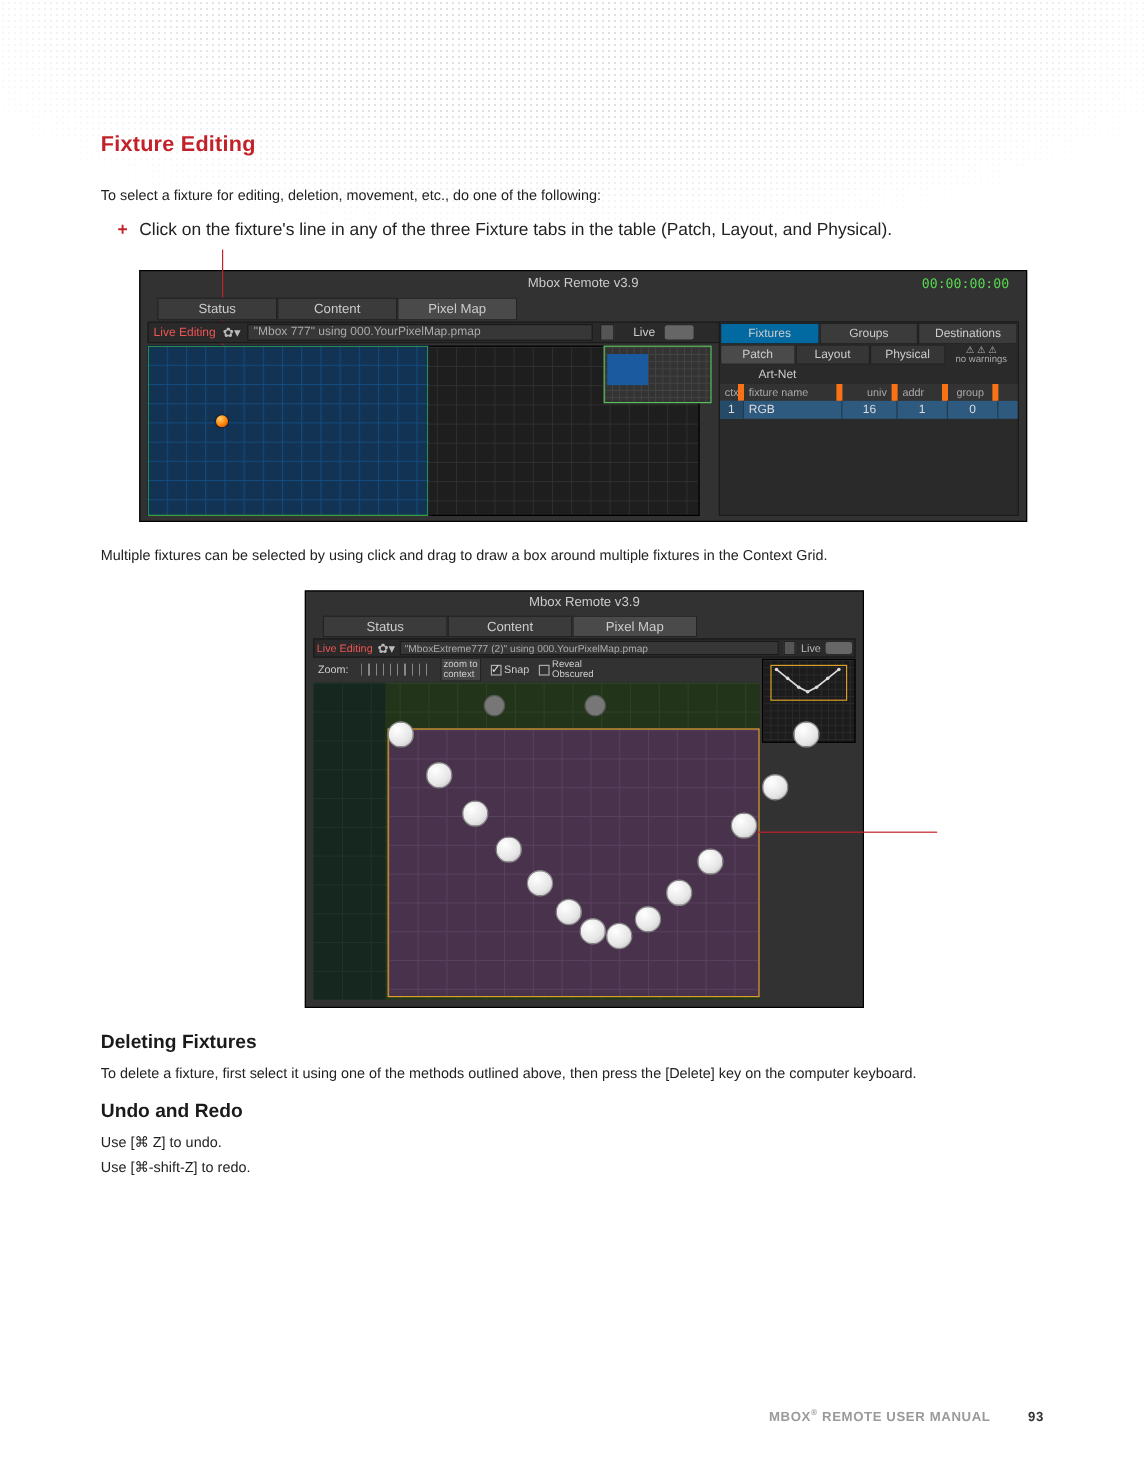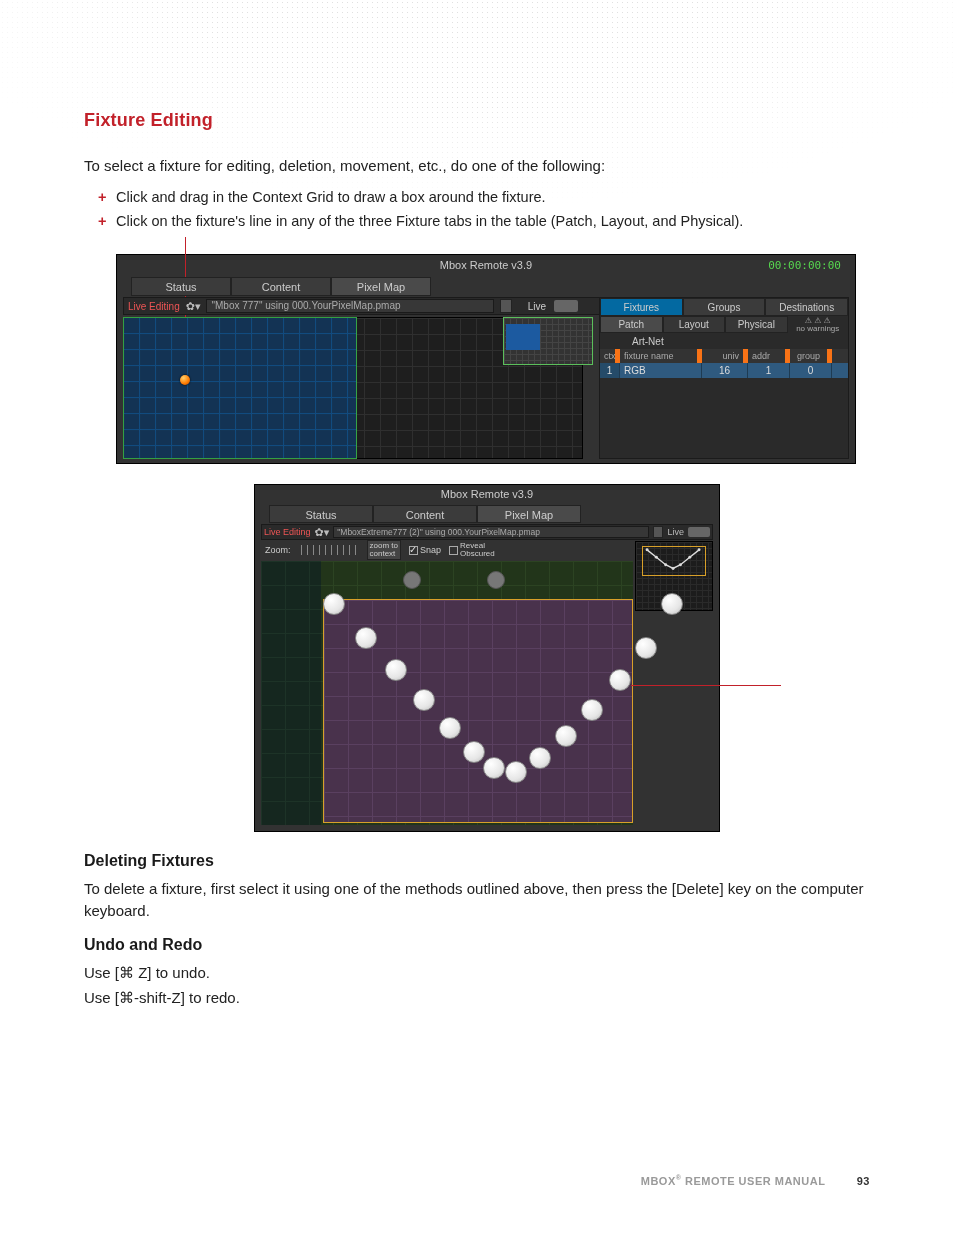--- a/index.html
+++ b/index.html
@@ -12,21 +12,21 @@
     background-size: 5px 5px;
     -webkit-mask-image: radial-gradient(ellipse 700px 260px at 50% 0%, #000 40%, transparent 80%);
             mask-image: radial-gradient(ellipse 700px 260px at 50% 0%, #000 40%, transparent 80%);
     opacity:.45; pointer-events:none;
   }
 
   .page { position:relative; padding: 110px 64px 0 84px; }
 
   h2.red { color:#c2212a; font-weight:700; font-size:18px; margin-bottom:24px; letter-spacing:.2px; }
   h3.sub { color:#1a1a1a; font-weight:700; font-size:16px; margin:14px 0 8px; }
-  p { font-size:15px; line-height:1.45; margin:4px 0; }
+  p { font-size:12px; line-height:1.45; margin:4px 0; }
   ul.plus { list-style:none; margin:8px 0 18px 14px; }
   ul.plus li { font-size:14.5px; line-height:1.7; padding-left:18px; position:relative; }
   ul.plus li::before { content:"+"; position:absolute; left:0; color:#c2212a; font-weight:700; }
 
   
   .shot { margin: 20px auto; background:#323232; border:1px solid #000; position:relative; }
   #shot1 { width:740px; height:210px; margin-left:32px; }
 
   .s1-title { position:absolute; top:4px; left:0; right:0; text-align:center; font-size:11px; color:#ccc; }
   .s1-time  { position:absolute; top:4px; right:14px; font-size:11px; color:#57d84f; font-family:monospace; }
@@ -134,21 +134,20 @@
 </head>
 <body>
 <div class="dotbg"></div>
 
 <div class="page">
 
   <h2 class="red">Fixture Editing</h2>
 
   <p>To select a fixture for editing, deletion, movement, etc., do one of the following:</p>
   <ul class="plus">
-    <li>Click and drag in the Context Grid to draw a box around the fixture.</li>
     <li>Click on the fixture's line in any of the three Fixture tabs in the table (Patch, Layout, and Physical).</li>
   </ul>
 
   <div id="shot1" class="shot">
     <div class="callout-line v1"></div>
     <div class="s1-title">Mbox Remote v3.9</div>
     <div class="s1-time">00:00:00:00</div>
 
     <div class="s1-tabs">
       <div class="tab">Status</div>
@@ -194,20 +193,21 @@
       <div class="s1-row">
         <span class="c1">1</span>
         <span class="c2">RGB</span>
         <span class="c3">16</span>
         <span class="c4">1</span>
         <span class="c5">0</span>
       </div>
     </div>
   </div>
 
+  <p>Multiple fixtures can be selected by using click and drag to draw a box around multiple fixtures in the Context Grid.</p>
 
   <div id="shot2" class="shot">
     <div class="s2-title">Mbox Remote v3.9</div>
     <div class="s2-tabs">
       <div class="tab">Status</div>
       <div class="tab">Content</div>
       <div class="tab active">Pixel Map</div>
     </div>
     <div class="s2-bar">
       <span class="live" style="color:#e55">Live Editing</span>

